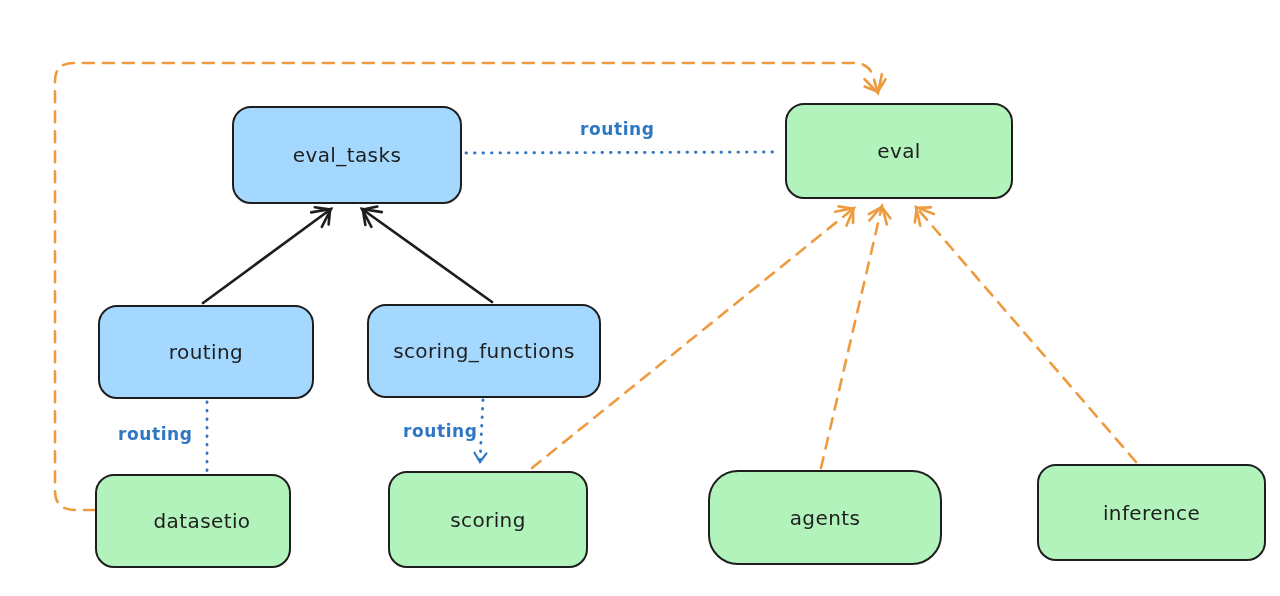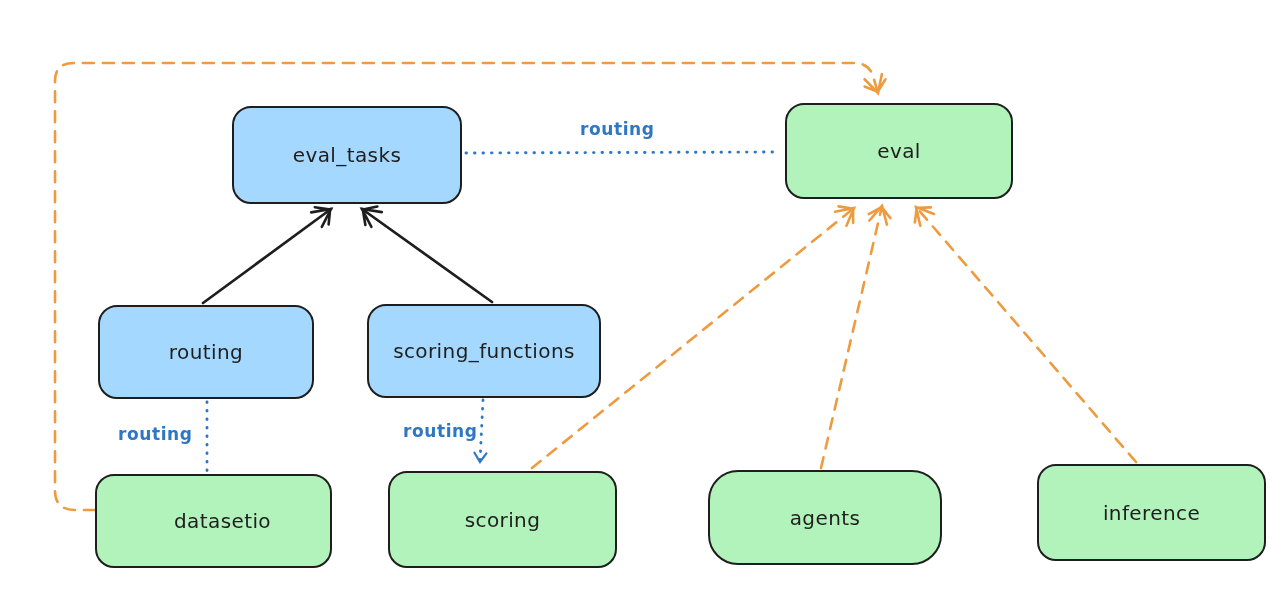--- a/index.html
+++ b/index.html
@@ -19,22 +19,22 @@
     font-size:20px; letter-spacing:0.4px;
     color:var(--stroke-dark,#1e1e1e);
   }
   .node.blue  { background:var(--node-blue-fill,#a5d8ff); }
   .node.green { background:var(--node-green-fill,#b2f2bb); }
 
   #node-eval-tasks        { left:232px; top:106px; width:230px; height:98px; }
   #node-eval              { left:785px; top:103px; width:228px; height:96px; }
   #node-datasets          { left:98px;  top:305px; width:216px; height:94px; }
   #node-scoring-functions { left:367px; top:304px; width:234px; height:94px; }
-  #node-datasetio         { left:95px;  top:474px; width:237px; height:94px;padding-left:18px; }
-  #node-scoring           { left:388px; top:471px; width:229px; height:97px; }
+  #node-datasetio         { left:95px;  top:474px; width:196px; height:94px;padding-left:18px; }
+  #node-scoring           { left:388px; top:471px; width:200px; height:97px; }
   #node-agents            { left:708px; top:470px; width:234px; height:95px;border-radius:30px; }
   #node-inference         { left:1025px;top:464px; width:229px; height:97px;margin-left:12px; }
 
   .routing-label {
     position:absolute;
     color:var(--routing-blue,#2f77c2);
     font-weight:bold; font-size:17px; letter-spacing:0.6px;text-align:center;
   }
   #routing-top    { left:580px; top:119px; }
   #routing-left   { left:118px; top:424px; }

